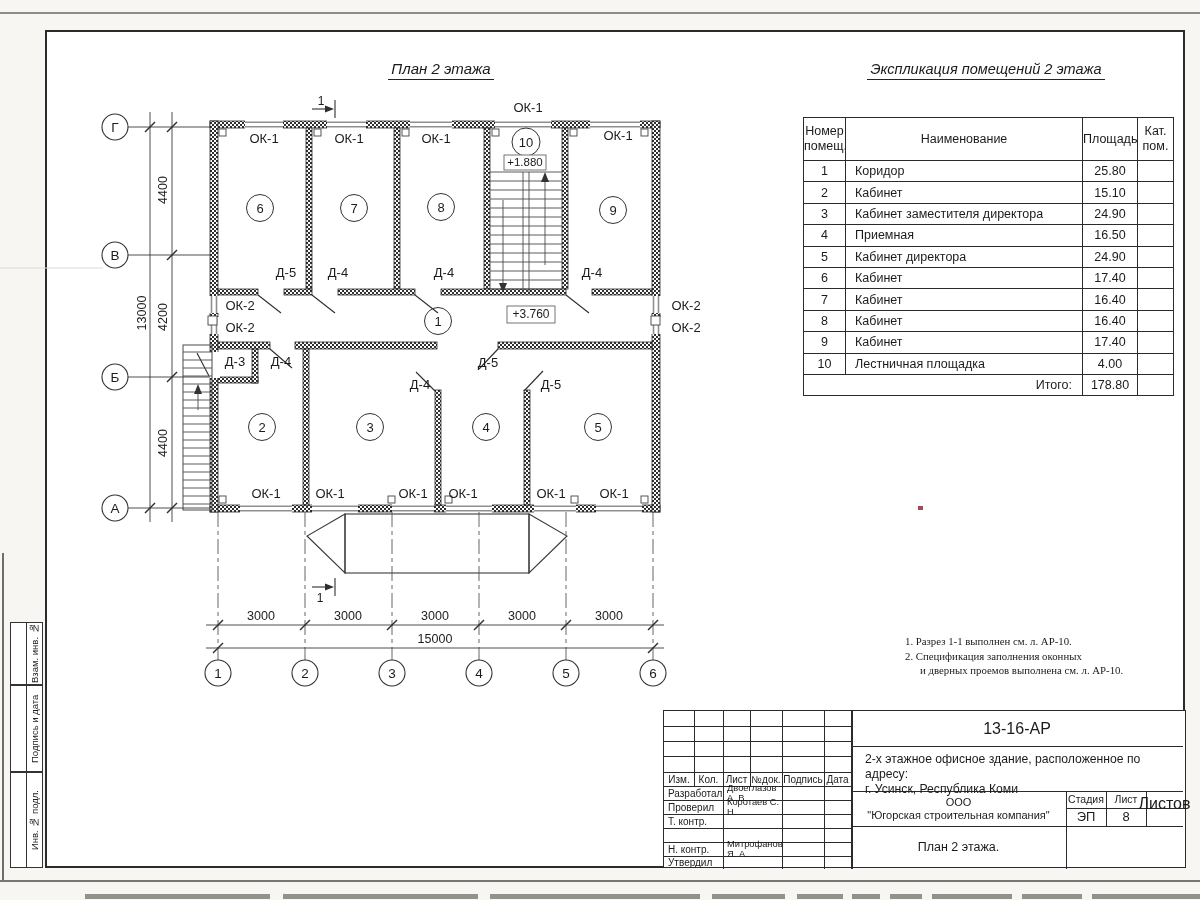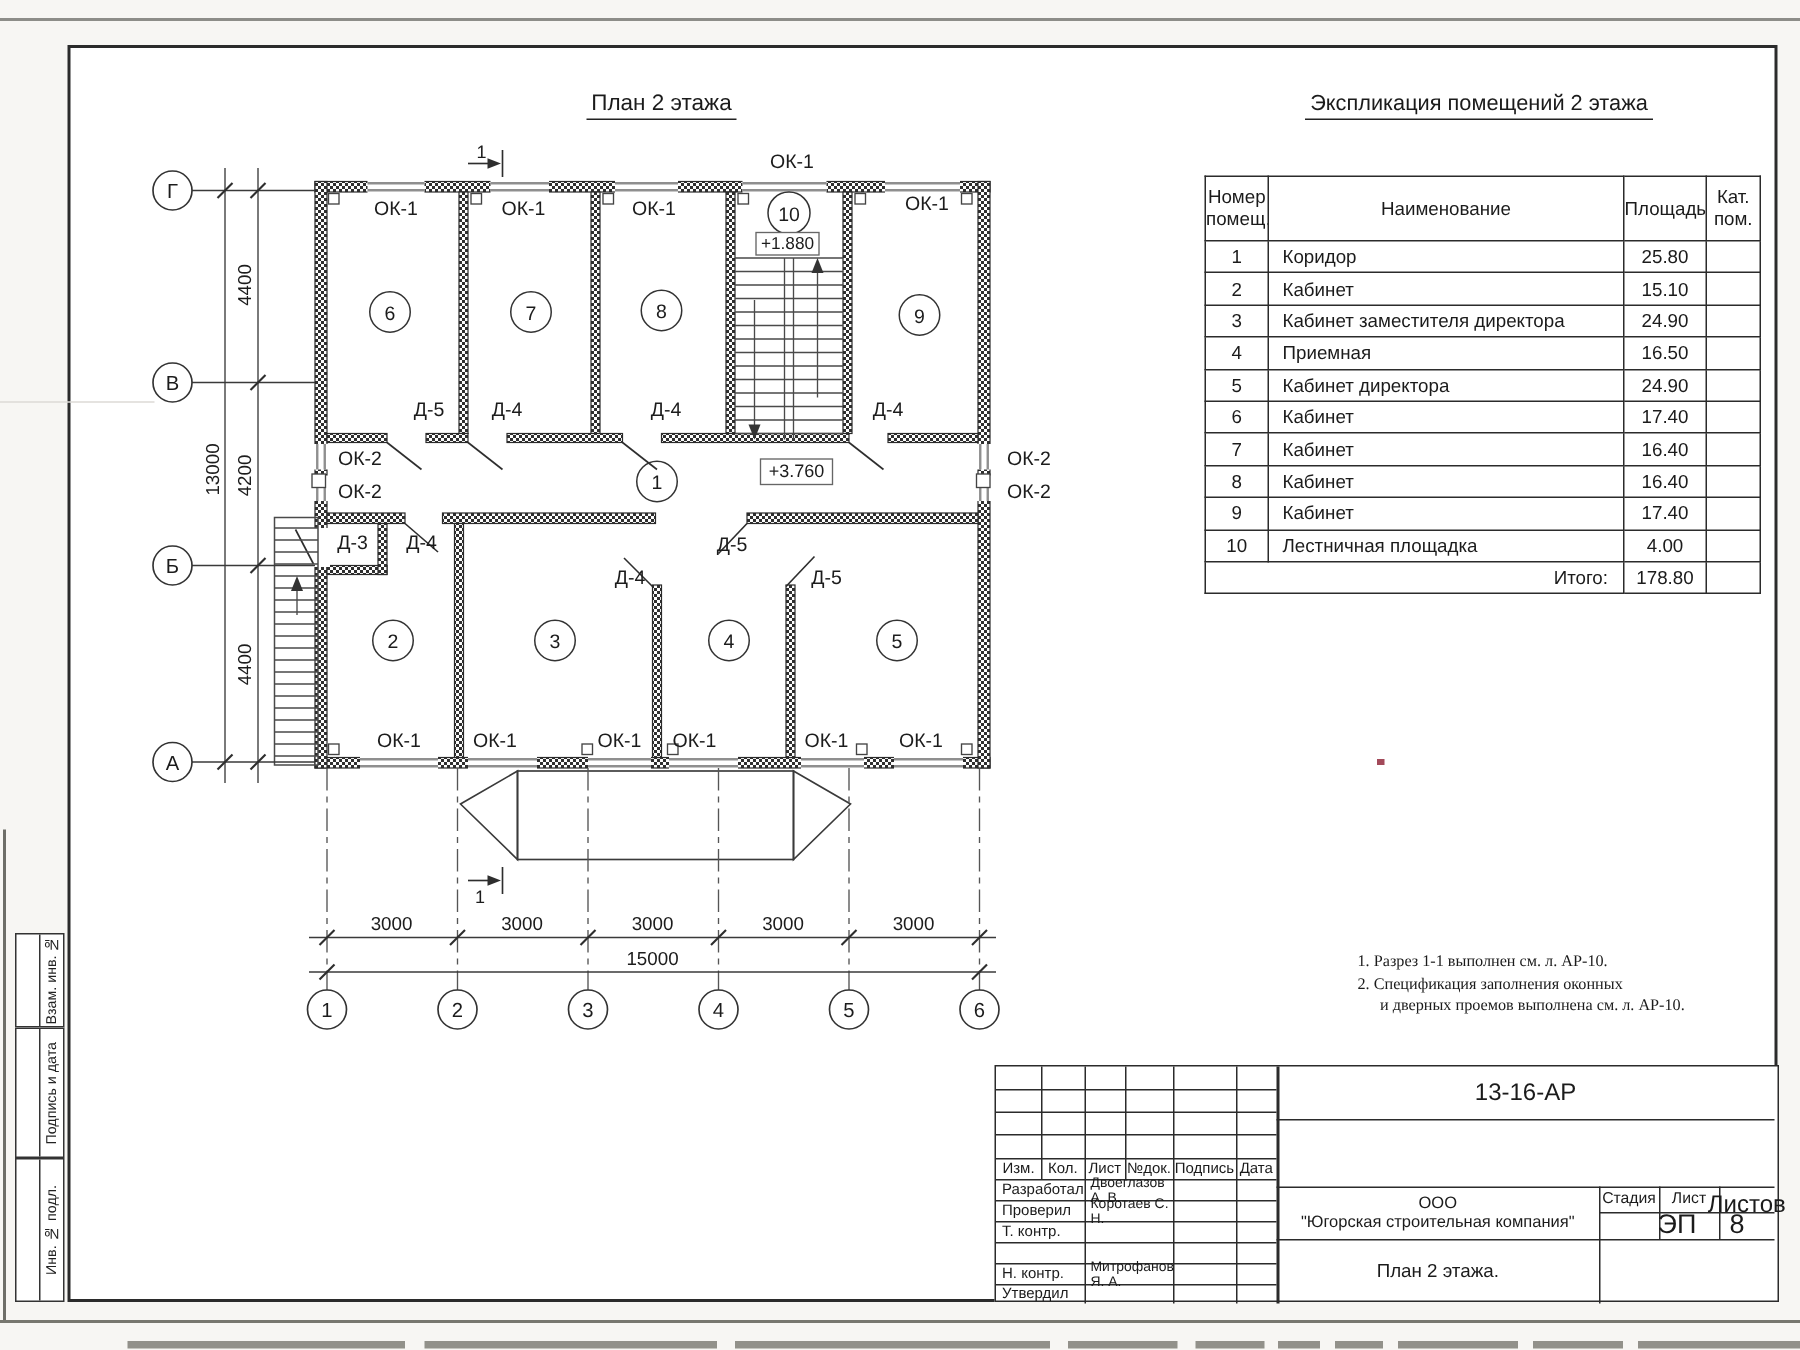--- a/index.html
+++ b/index.html
@@ -7,21 +7,21 @@
   .sheet{position:absolute;left:45px;top:30px;width:1140px;height:838px;background:#ffffff;border:2px solid #2b2b2b;box-sizing:border-box;}
   .scan-topline{position:absolute;left:0;top:12px;width:1200px;height:2px;background:#8d8d88;}
   .scan-bottomline{position:absolute;left:0;top:880px;width:1200px;height:2px;background:#77776f;}
   .scan-leftline{position:absolute;left:2px;top:553px;width:2px;height:329px;background:#6e6e68;}
   .scan-strip{position:absolute;left:0;top:893px;width:1200px;height:7px;}
   .scan-strip div{position:absolute;top:1px;height:5px;background:#92918a;}
   .svg-layer{position:absolute;left:0;top:0;}
   
   .plan-title{position:absolute;left:341px;top:60px;width:200px;text-align:center;}
   .sched-title{position:absolute;left:856px;top:60px;width:260px;text-align:center;}
-  .utitle{display:inline-block;font-size:15px;border-bottom:1.4px solid #222;padding:0 3px 2px;}
+  .utitle{display:inline-block;font-style:italic;font-size:15px;border-bottom:1.4px solid #222;padding:0 3px 2px;}
   .utitle.sm{font-size:14.5px;}
   
   .sched{position:absolute;left:803px;top:117px;}
   .sched table{border-collapse:collapse;width:370px;table-layout:fixed;}
   .sched th,.sched td{border:1.4px solid #2b2b2b;font-size:12.5px;font-weight:normal;padding:0;overflow:hidden;white-space:nowrap;}
   .sched th{height:42px;line-height:1.2;text-align:center;}
   .sched td{height:20.4px;text-align:center;}
   .sched td.nm{text-align:left;padding-left:9px;}
   .sched td.tot{text-align:right;padding-right:10px;}
   
@@ -30,21 +30,21 @@
   
   .tblock{position:absolute;left:663px;top:710px;width:523px;height:158px;border:1.8px solid #2b2b2b;box-sizing:border-box;background:#fff;}
   .tb-v,.tb-h{position:absolute;background:#2b2b2b;}
   .tb-v{width:1.2px;}
   .tb-h{height:1.2px;}
   .tb-cell{position:absolute;display:flex;align-items:center;justify-content:center;font-size:10px;line-height:1.1;}
   .tb-cell.l{justify-content:flex-start;padding-left:4px;box-sizing:border-box;}
   .tb-doc{font-size:16px;}
   .tb-obj{font-size:12.2px;line-height:15px;align-items:flex-start;padding:6px 0 0 14px;box-sizing:border-box;display:block;}
   .tb-comp{flex-direction:column;font-size:11px;text-align:center;}
-  .tb-val{font-size:18px;margin-left:32px;}
+  .tb-val{font-size:13px;}
   .tb-name{font-size:9.3px;}
   .tb-draw{font-size:12.5px;}
   
   .stampbox{position:absolute;left:10px;width:33px;border:1.2px solid #333;box-sizing:border-box;display:flex;background:#fff;}
   .stamp-blank{width:15px;border-right:1.1px solid #333;}
   .stamp-label{flex:1;writing-mode:vertical-rl;transform:rotate(180deg);display:flex;align-items:center;justify-content:center;font-size:9.5px;color:#222;white-space:nowrap;}
   
   text{fill:#1c1c1c;font-family:"Liberation Sans",sans-serif;}
   .lbl{font-size:13px;text-anchor:middle;}
   .lvl{font-size:11.5px;text-anchor:middle;}
@@ -491,20 +491,24 @@
     <div class="tb-cell l" style="left:0;top:103px;width:59px;height:14px">Т. контр.</div>
     <div class="tb-cell l tb-name" style="left:59px;top:103px;width:59px;height:14px"></div>
     <div class="tb-cell l" style="left:0;top:117px;width:59px;height:14px"></div>
     <div class="tb-cell l tb-name" style="left:59px;top:117px;width:59px;height:14px"></div>
     <div class="tb-cell l" style="left:0;top:131px;width:59px;height:14px">Н. контр.</div>
     <div class="tb-cell l tb-name" style="left:59px;top:131px;width:59px;height:14px">Митрофанов Я. А.</div>
     <div class="tb-cell l" style="left:0;top:145px;width:59px;height:13px">Утвердил</div>
     <div class="tb-cell l tb-name" style="left:59px;top:145px;width:59px;height:13px"></div>
 
     <div class="tb-cell tb-doc" style="left:187px;top:0;width:332px;height:35px">13-16-АР</div>
+    <div class="tb-obj tb-cell" style="left:187px;top:35px;width:332px;height:45px">
+      <div>2-х этажное офисное здание, расположенное по адресу:</div>
+      <div>г. Усинск, Республика Коми</div>
+    </div>
     <div class="tb-cell tb-comp" style="left:187px;top:80px;width:215px;height:35px">
       <div>ООО</div>
       <div>"Югорская строительная компания"</div>
     </div>
     <div class="tb-cell" style="left:402px;top:80px;width:40px;height:17px;font-size:10.5px">Стадия</div>
     <div class="tb-cell" style="left:442px;top:80px;width:40px;height:17px;font-size:10.5px">Лист</div>
     <div class="tb-cell" style="left:482px;top:84px;width:37px;height:17px;font-size:16px">Листов</div>
     <div class="tb-cell tb-val" style="left:402px;top:97px;width:40px;height:18px">ЭП</div>
     <div class="tb-cell tb-val" style="left:442px;top:97px;width:40px;height:18px">8</div>
     <div class="tb-cell tb-draw" style="left:187px;top:115px;width:215px;height:43px">План 2 этажа.</div>

